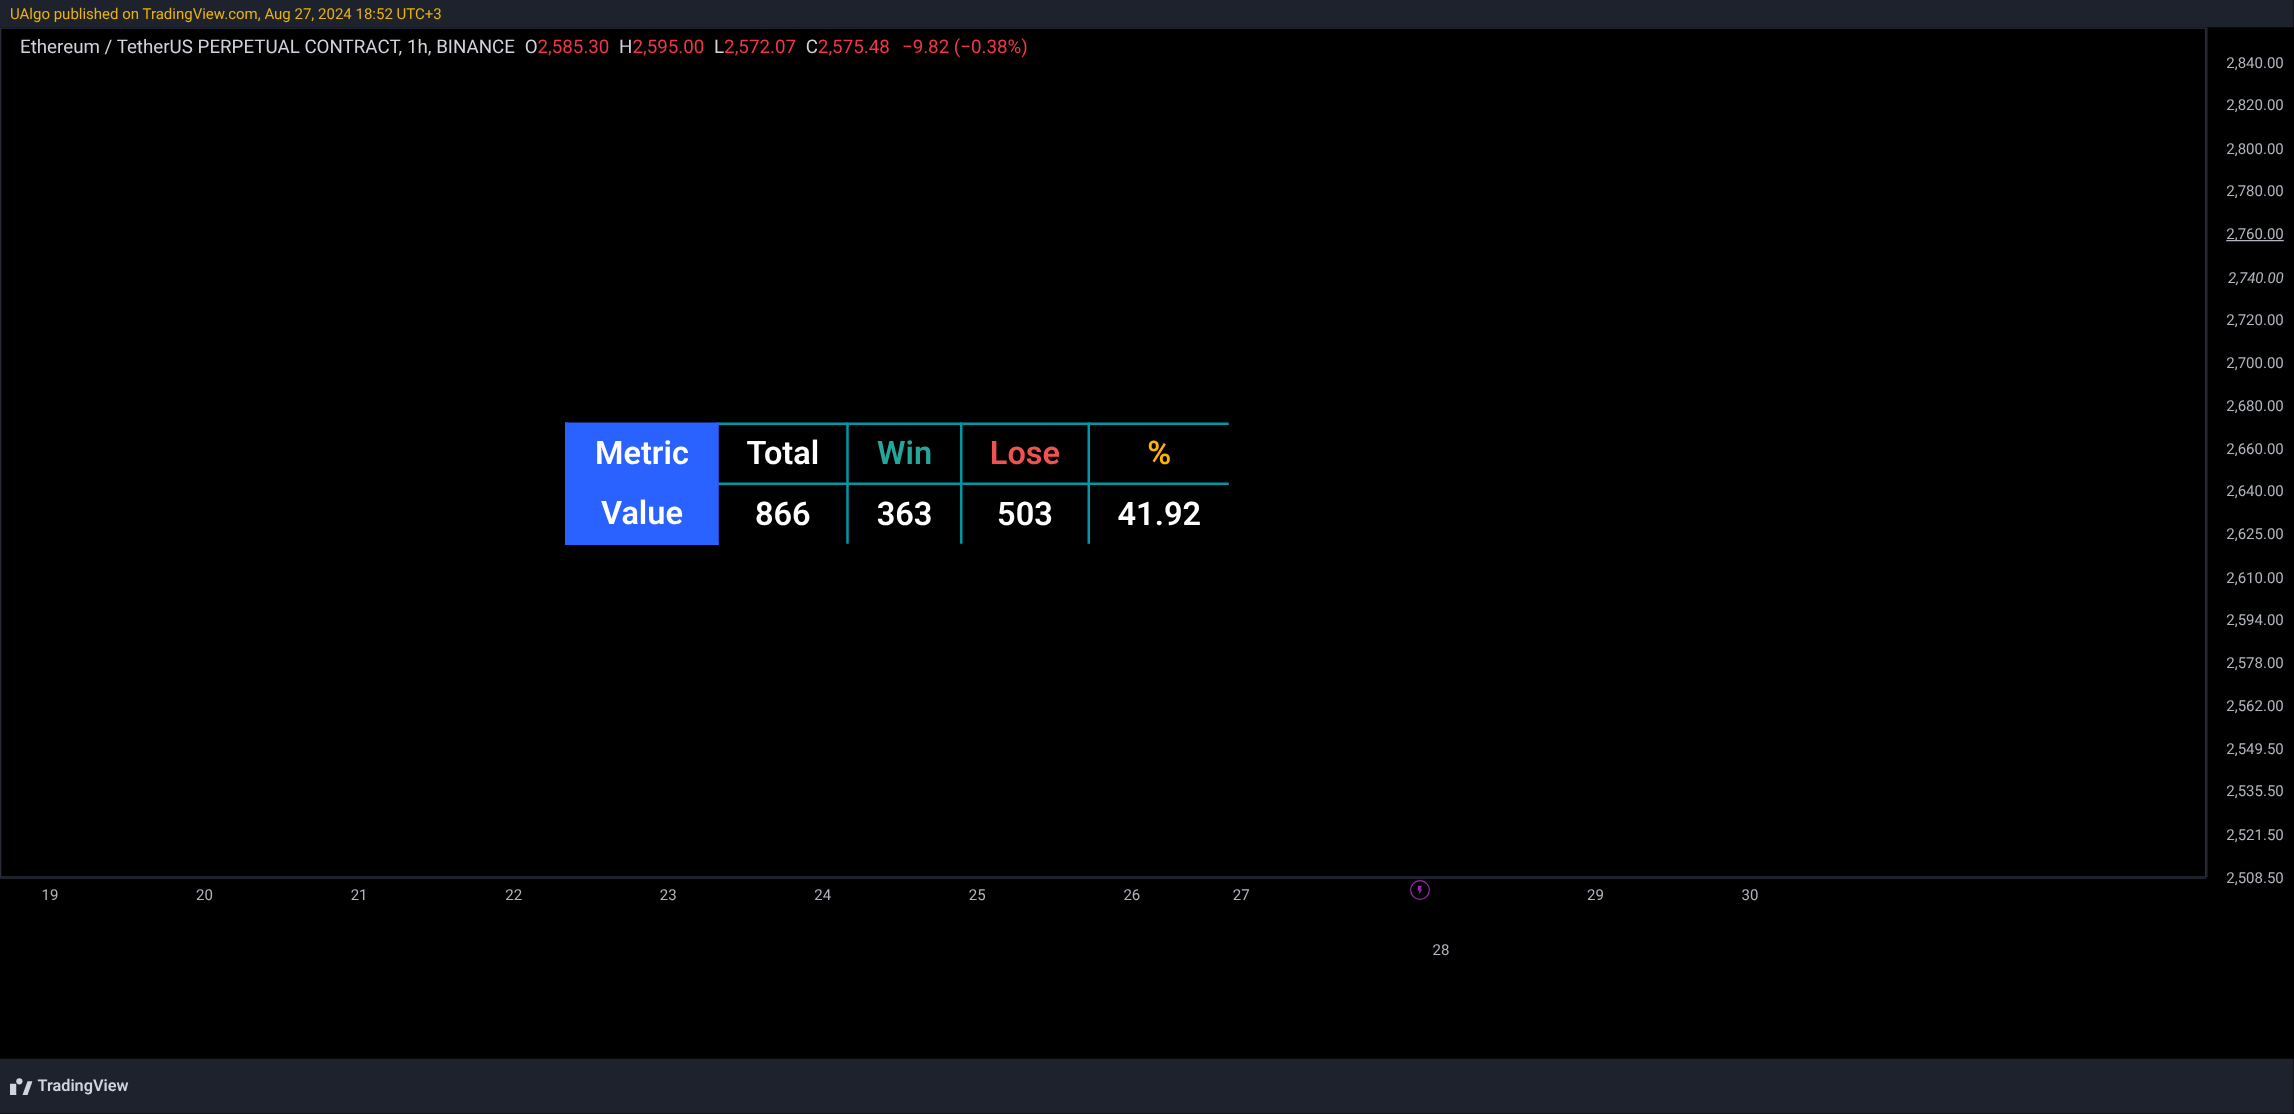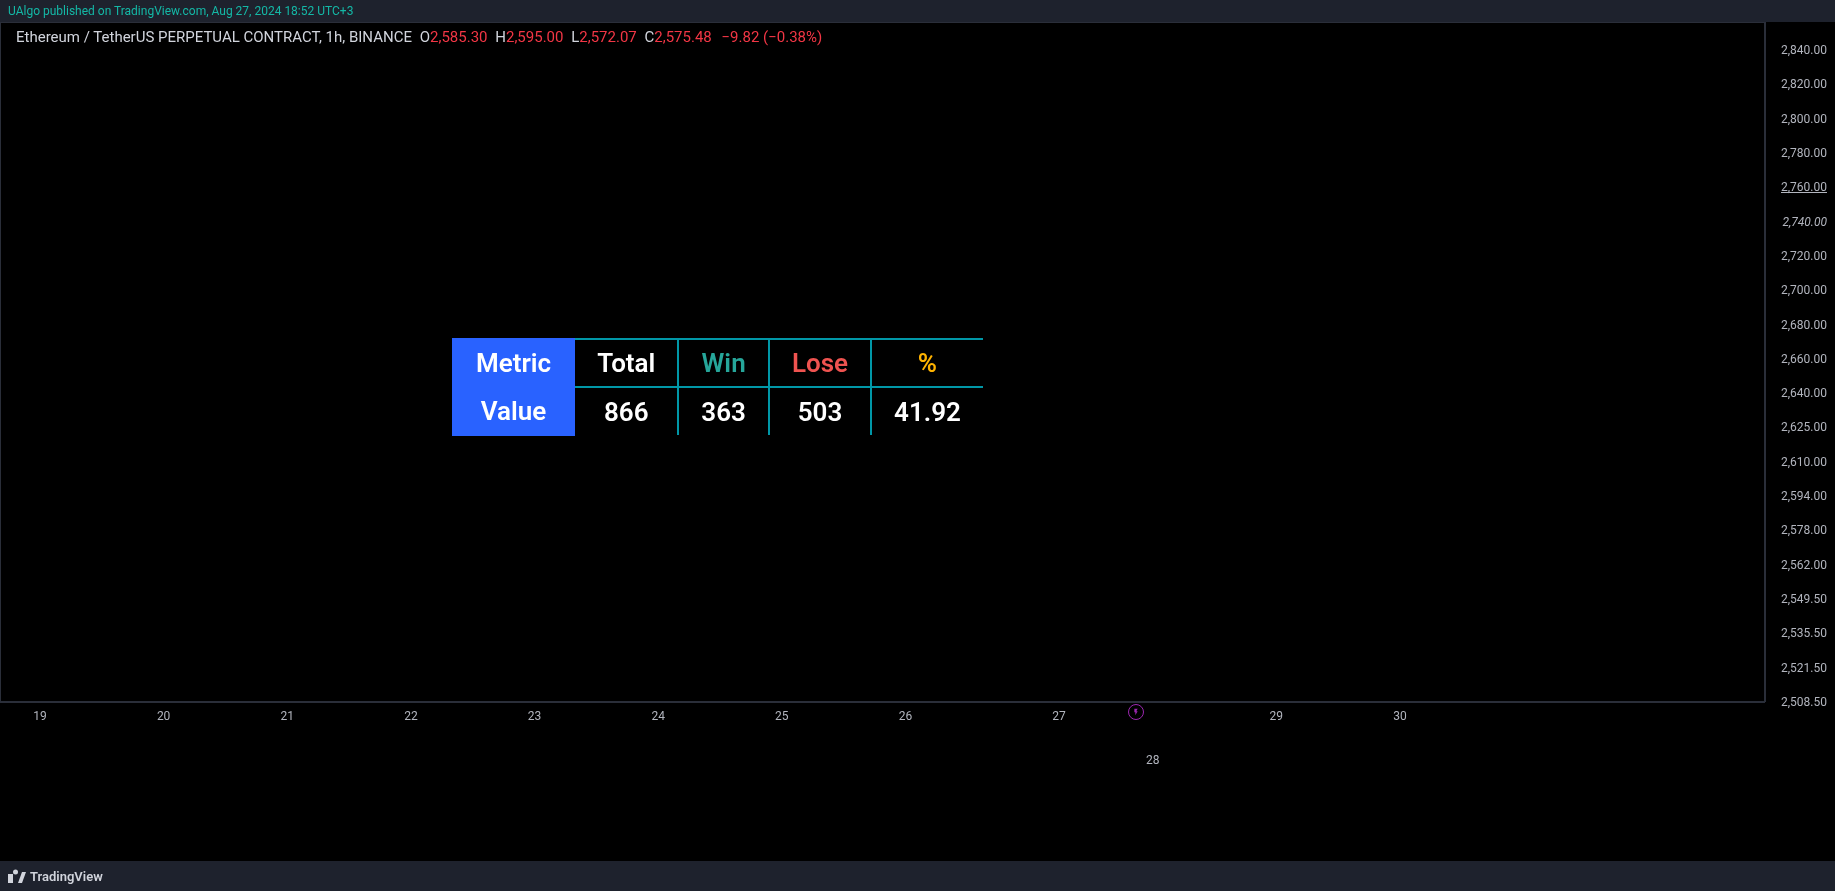--- a/index.html
+++ b/index.html
@@ -12,21 +12,21 @@
   height: 891px;
   overflow: hidden;
   position: relative;
 }
 
 .top-bar {
   background: #1e222d;
   height: 22px;
   padding: 3px 8px;
   font-size: 12px;
-  color: #14b8a6;
+  color: #eab308;
   display: flex;
   align-items: center;
 }
 
 .chart-area {
   position: relative;
   width: 1835px;
   height: 708px;
   background: #000;
 }
@@ -122,21 +122,21 @@
   align-items: center;
   justify-content: center;
 }
 .flash-icon svg { width: 8px; height: 8px; }
 
 .bottom-bar {
   position: absolute;
   bottom: 0;
   left: 0;
   right: 0;
-  height: 30px;
+  height: 44px;
   background: #1e222d;
   display: flex;
   align-items: center;
   padding: 0 8px;
 }
 .tv-logo {
   display: flex;
   align-items: center;
   gap: 4px;
   font-size: 13px;
@@ -222,21 +222,21 @@
     </div>
   <div class="x-axis">
       <div class="x-tick" style="left: 40px;">19</div>
       <div class="x-tick" style="left: 163.636px;">20</div>
       <div class="x-tick" style="left: 287.273px;">21</div>
       <div class="x-tick" style="left: 410.909px;">22</div>
       <div class="x-tick" style="left: 534.545px;">23</div>
       <div class="x-tick" style="left: 658.182px;">24</div>
       <div class="x-tick" style="left: 781.818px;">25</div>
       <div class="x-tick" style="left: 905.455px;">26</div>
-      <div class="x-tick" style="left: 1059px;">27</div>
+      <div class="x-tick" style="left: 993px;">27</div>
       <div class="x-tick" style="left: 1152.73px; margin-top: 44px;">28</div>
       <div class="x-tick" style="left: 1276.36px;">29</div>
       <div class="x-tick" style="left: 1400px;">30</div>
     </div>
 
   <div class="flash-icon">
     <svg viewBox="0 0 24 24" fill="#9c27b0">
         <path d="M7 2v11h3v9l7-12h-4l4-8z"></path>
       </svg>
   </div>

